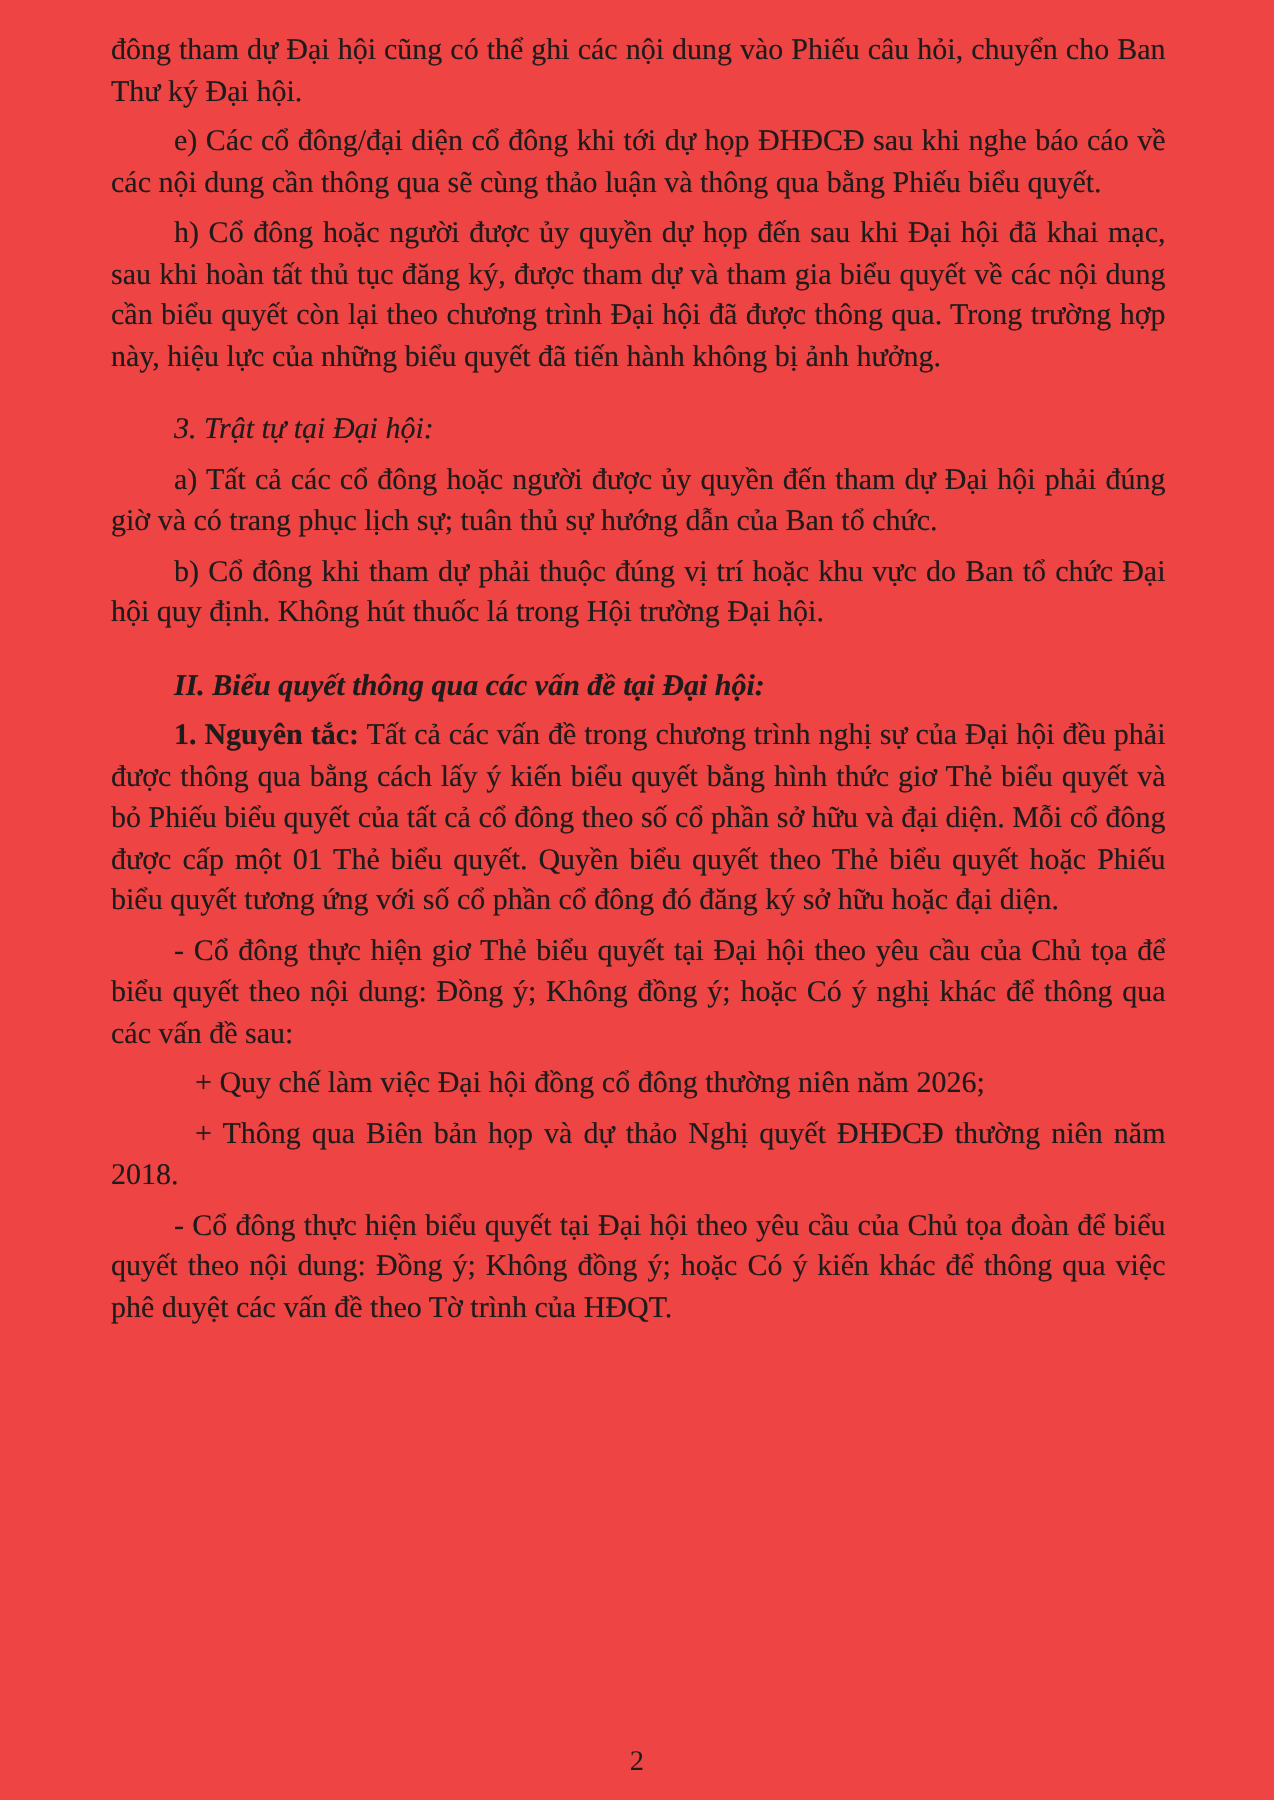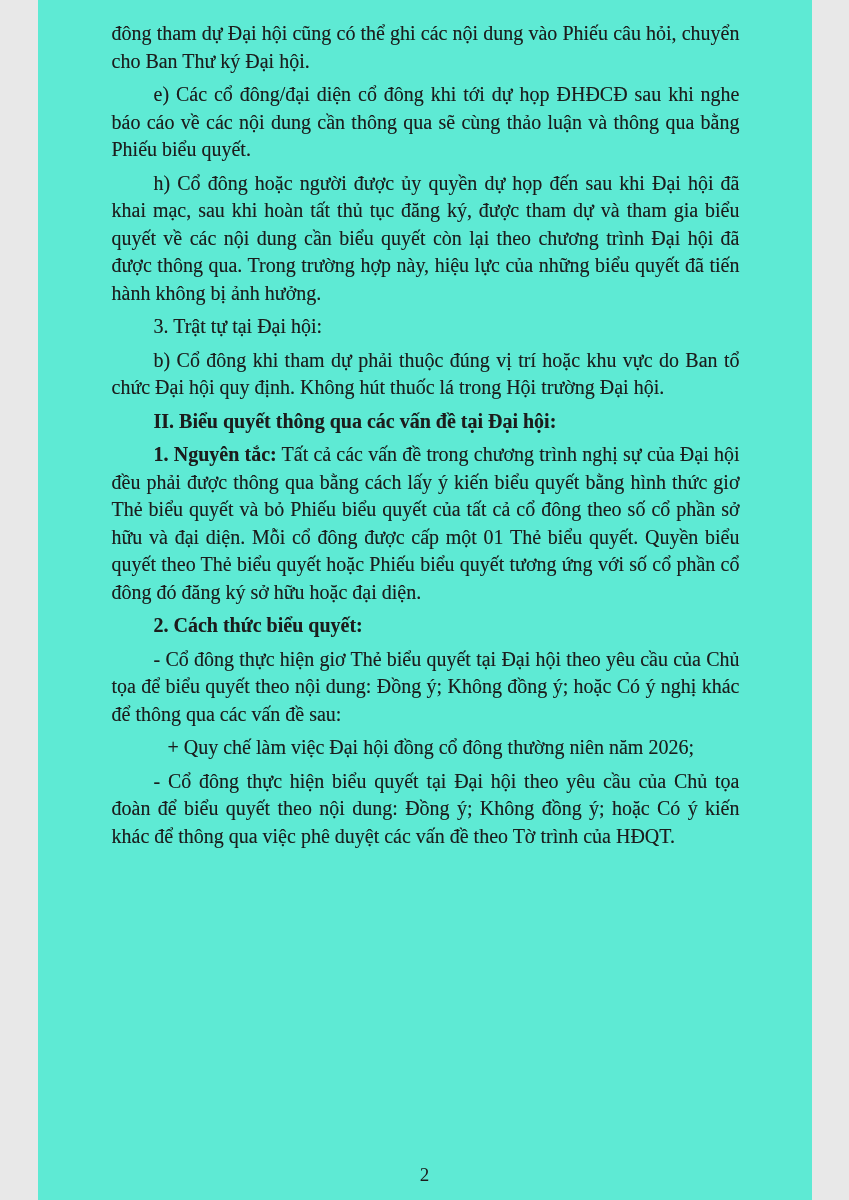--- a/index.html
+++ b/index.html
@@ -1,57 +1,58 @@
 <!DOCTYPE html>
 <html lang="vi"><head>
 <meta charset="utf-8">
 <style>
   html, body { margin: 0; padding: 0; background: #e8e8e8; }
   .page {
     position: relative;
-    width: 774px;
+    width: 849px;
     height: 1200px;
     margin: 0 auto;
-    background: #5eead4;
+    background: #ef4444;
     overflow: hidden;
     font-family: "Liberation Serif", "DejaVu Serif", serif;
     color: #1c1c1c;
   }
   .content {
     padding: 20px 72px 0 74px;
     font-size: 20px;
     line-height: 27.5px;
     text-align: justify;
     text-shadow: 0 0 0.5px rgba(0,0,0,0.35);
   }
   .para { margin: 0 0 6px 0; text-indent: 42px; }
   .no-indent { text-indent: 0; }
   .plus { text-indent: 56px; }
-  .sect { margin-top: 6px; }
+  .sect { margin-top: 21px; font-style: italic; }
   .bold { font-weight: 700; }
   .page-number {
     position: absolute;
     left: 0; right: 0;
     bottom: 14px;
     text-align: center;
     font-size: 19px;
     color: #1c1c1c;
   }
 </style>
 </head>
 <body>
 
 <div class="page">
   <div class="content">
     <p class="para no-indent">đông tham dự Đại hội cũng có thể ghi các nội dung vào Phiếu câu hỏi, chuyển cho Ban Thư ký Đại hội.</p>
     <p class="para">e) Các cổ đông/đại diện cổ đông khi tới dự họp ĐHĐCĐ sau khi nghe báo cáo về các nội dung cần thông qua sẽ cùng thảo luận và thông qua bằng Phiếu biểu quyết.</p>
     <p class="para">h) Cổ đông hoặc người được ủy quyền dự họp đến sau khi Đại hội đã khai mạc, sau khi hoàn tất thủ tục đăng ký, được tham dự và tham gia biểu quyết về các nội dung cần biểu quyết còn lại theo chương trình Đại hội đã được thông qua. Trong trường hợp này, hiệu lực của những biểu quyết đã tiến hành không bị ảnh hưởng.</p>
     <p class="para sect">3. Trật tự tại Đại hội:</p>
+    <p class="para">a) Tất cả các cổ đông hoặc người được ủy quyền đến tham dự Đại hội phải đúng giờ và có trang phục lịch sự; tuân thủ sự hướng dẫn của Ban tổ chức.</p>
     <p class="para">b) Cổ đông khi tham dự phải thuộc đúng vị trí hoặc khu vực do Ban tổ chức Đại hội quy định. Không hút thuốc lá trong Hội trường Đại hội.</p>
     <p class="para sect bold">II. Biểu quyết thông qua các vấn đề tại Đại hội:</p>
     <p class="para"><span class="bold">1. Nguyên tắc:</span><span> Tất cả các vấn đề trong chương trình nghị sự của Đại hội đều phải được thông qua bằng cách lấy ý kiến biểu quyết bằng hình thức giơ Thẻ biểu quyết và bỏ Phiếu biểu quyết của tất cả cổ đông theo số cổ phần sở hữu và đại diện. Mỗi cổ đông được cấp một 01 Thẻ biểu quyết. Quyền biểu quyết theo Thẻ biểu quyết hoặc Phiếu biểu quyết tương ứng với số cổ phần cổ đông đó đăng ký sở hữu hoặc đại diện.</span></p>
-    <p class="para sect bold">2. Cách thức biểu quyết:</p>
     <p class="para">- Cổ đông thực hiện giơ Thẻ biểu quyết tại Đại hội theo yêu cầu của Chủ tọa để biểu quyết theo nội dung: Đồng ý; Không đồng ý; hoặc Có ý nghị khác để thông qua các vấn đề sau:</p>
     <p class="para plus">+ Quy chế làm việc Đại hội đồng cổ đông thường niên năm 2026;</p>
+    <p class="para plus">+ Thông qua Biên bản họp và dự thảo Nghị quyết ĐHĐCĐ thường niên năm 2018.</p>
     <p class="para">- Cổ đông thực hiện biểu quyết tại Đại hội theo yêu cầu của Chủ tọa đoàn để biểu quyết theo nội dung: Đồng ý; Không đồng ý; hoặc Có ý kiến khác để thông qua việc phê duyệt các vấn đề theo Tờ trình của HĐQT.</p>
   </div>
   <div class="page-number">2</div>
 </div>
 
 </body></html>

